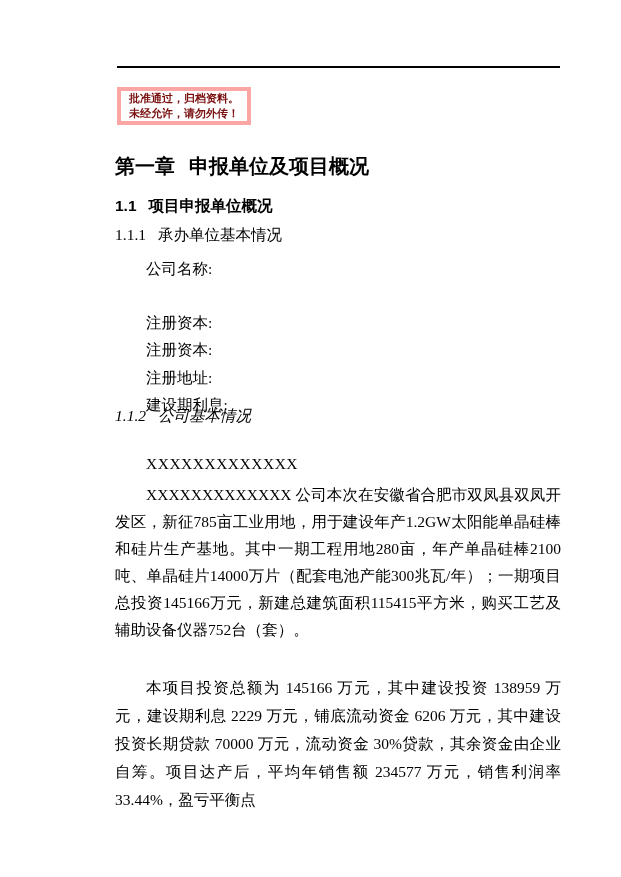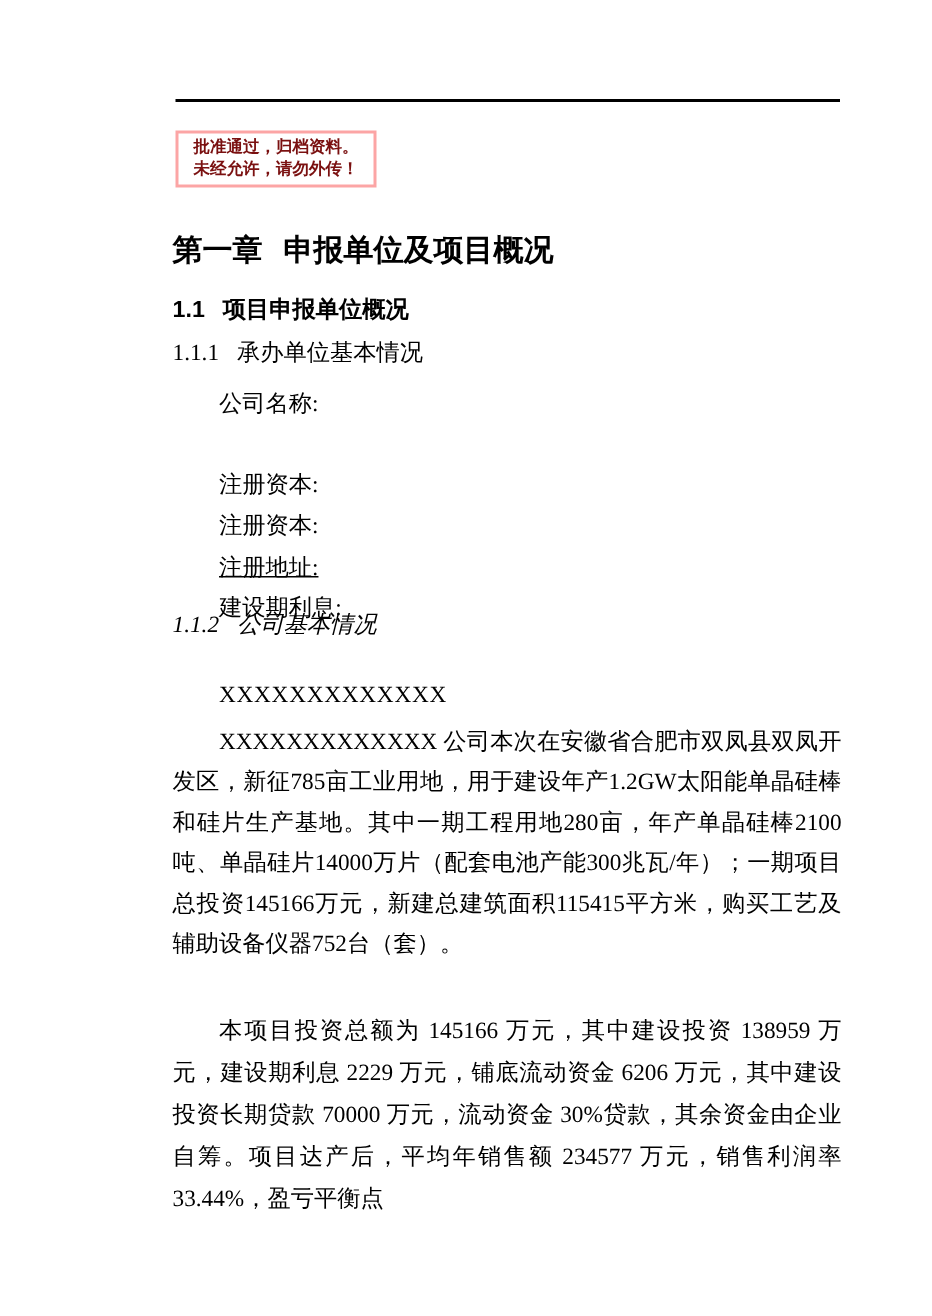--- a/index.html
+++ b/index.html
@@ -19,21 +19,21 @@
     width: 443px;
     height: 0;
     border-top: 2px solid #000;
   }
   .stamp {
     position: absolute;
     left: 117px;
     top: 87px;
     width: 134px;
     height: 38px;
-    border: 2px solid #fca5a5;
+    border: 4px solid #fca5a5;
     box-sizing: border-box;
     display: flex;
     flex-direction: column;
     justify-content: center;
     align-items: center;
     font-family: "Liberation Sans", "DejaVu Sans", sans-serif;
     font-weight: bold;
     font-size: 11px;
     line-height: 15px;
     color: #7a1010;
@@ -114,21 +114,21 @@
 
   <div class="field-row" style="top:259px;">
     <span>公司名称:</span><span class="value"></span>
   </div>
   <div class="field-row" style="top:313px;">
     <span>注册资本:</span><span class="value"></span>
   </div>
   <div class="field-row" style="top:340px;">
     <span>注册资本:</span><span class="value"></span>
   </div>
-  <div class="field-row" style="top:368px;text-decoration:underline;">
+  <div class="field-row" style="top:368px;">
     <span>注册地址:</span><span class="value"></span>
   </div>
   <div class="field-row" style="top:395px;">
     <span>建设期利息:</span><span class="value"></span>
   </div>
 
   <div class="h3" style="top:406px;font-style:italic;">
     <span class="num">1.1.2</span><span>公司基本情况</span>
   </div>
 

